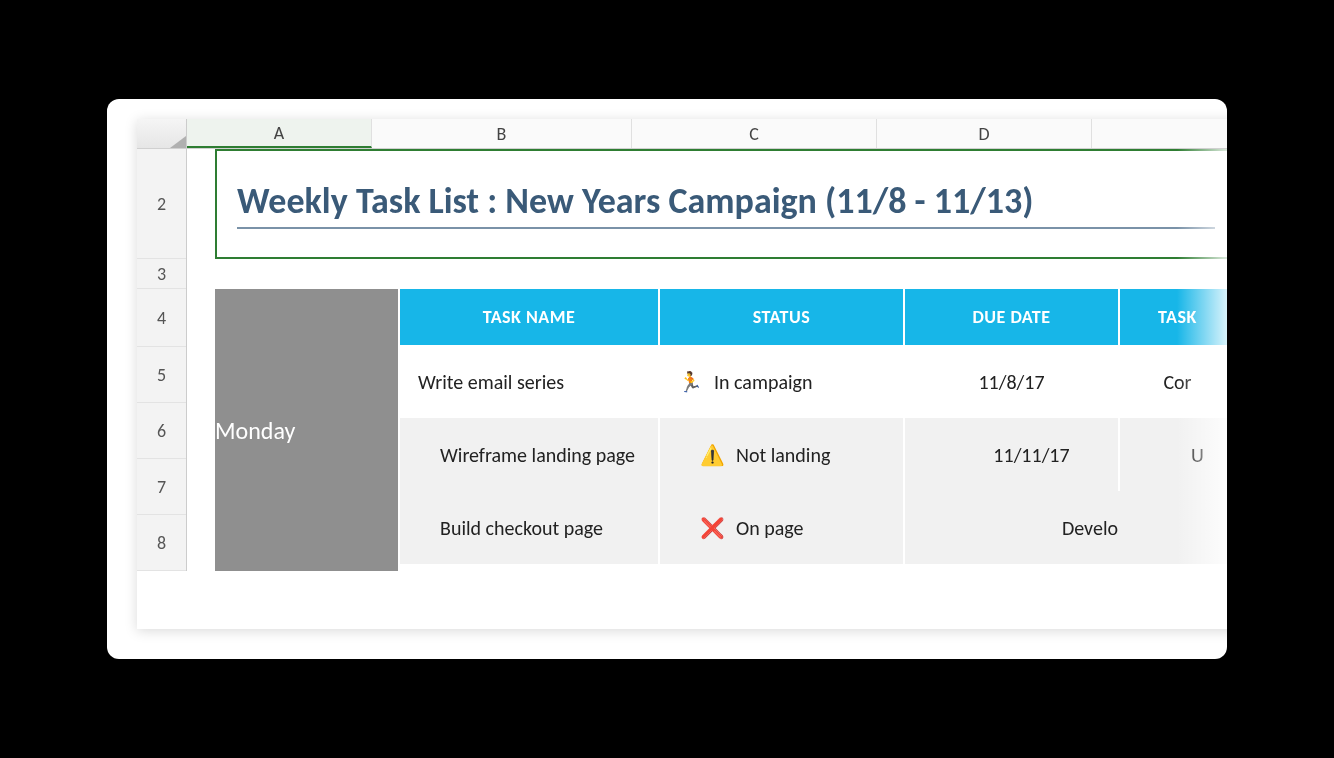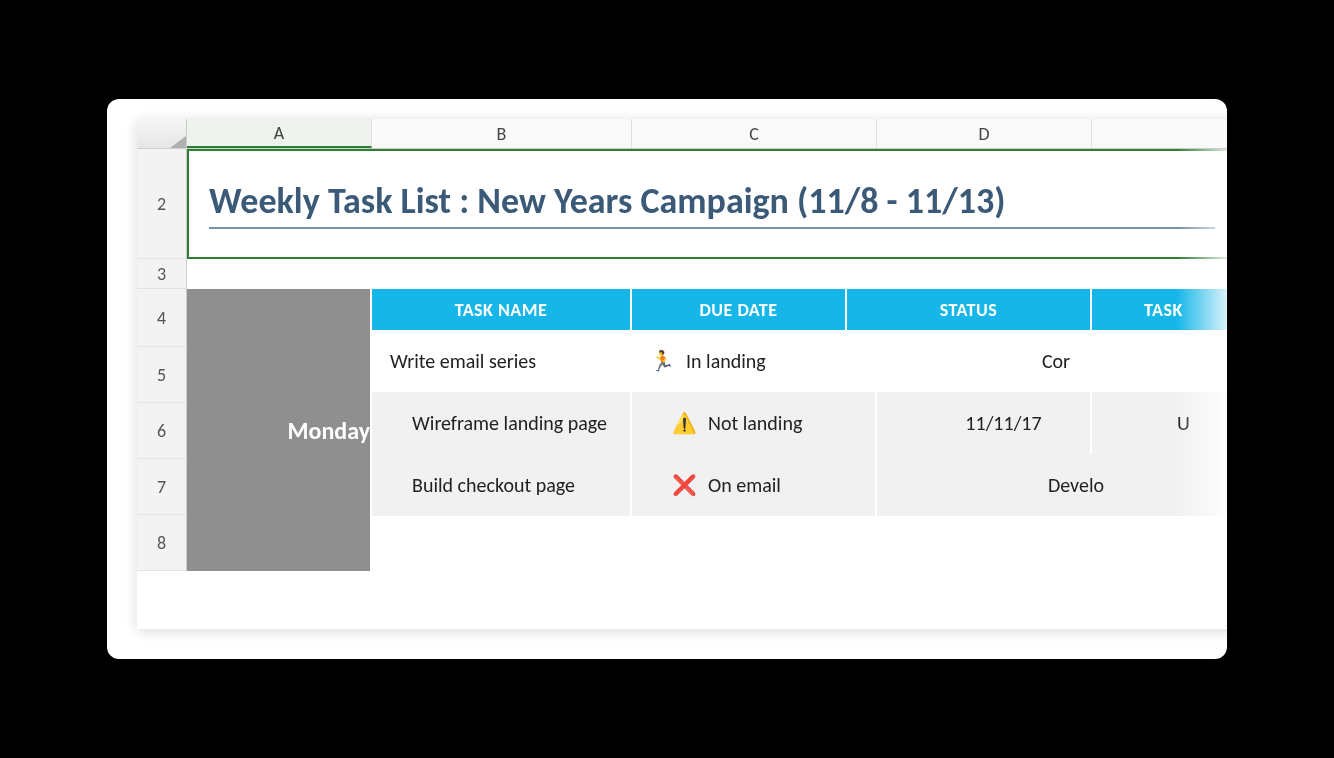--- a/index.html
+++ b/index.html
@@ -64,21 +64,21 @@
     width:50px;
     display:flex;flex-direction:column;
     background:#f3f3f3;
     border-right:1px solid #ccc;
   }
   .row-head {
     display:flex;align-items:center;justify-content:center;
     color:#555;font-size:18px;
     border-bottom:1px solid #e3e3e3;
   }
-  .cells { flex:1; position:relative; }
+  .cells { flex:1; position:relative;margin-left:28px; }
   .title-cell {
     position:absolute;
     left:0; top:0; right:0;
     height:110px;
     border:2px solid #2e7d32;
     padding:0 20px;
     display:flex;align-items:center;
   }
   .title-text {
     font-size:36px;
@@ -95,36 +95,36 @@
   .table-area {
     position:absolute;
     left:0; top:140px; right:0;
     display:flex;
   }
   .day-col {
     width:185px;
     background:#8f8f8f;
     color:#fff;
     font-size:24px;
-    font-weight:700;
-    display:flex;align-items:center;justify-content:flex-end;
+    font-weight:400;
+    display:flex;align-items:center;justify-content:flex-start;
     border-right:2px solid #fff;
   }
   .data-cols { flex:1; display:flex; flex-direction:column;}
-  .hdr-row { display:flex; height:41px;}
+  .hdr-row { display:flex; height:56px;}
   .hdr-cell {
     background:#17b6e8;
     color:#fff;
     font-weight:700;
     font-size:18px;
     letter-spacing:0.5px;
     display:flex;align-items:center;justify-content:center;
     border-right:2px solid #fff;
   }
-  .data-row { display:flex; height:62px; font-size:20px; color:#222;}
+  .data-row { display:flex; height:73px; font-size:20px; color:#222;}
   .data-row.alt .dc { background:#f1f1f1;padding-left:40px;}
   .dc {
     display:flex;align-items:center;
     border-right:2px solid #fff;
     padding:0 18px;
   }
   .dc.center { justify-content:center; padding:0;}
   .icon { width:26px;text-align:center;margin-right:10px;font-size:20px;}
   
   .w-task  { width:260px;}
@@ -171,50 +171,51 @@
         </div>
         <div class="spacer-row"></div>
 
         <div class="table-area">
           <div class="day-col" style="height:282px">
             <span>Monday</span>
           </div>
           <div class="data-cols">
             <div class="hdr-row">
               <div class="hdr-cell w-task">TASK NAME</div>
+              <div class="hdr-cell w-status">STATUS</div>
               <div class="hdr-cell w-due">DUE DATE</div>
-              <div class="hdr-cell w-status">STATUS</div>
               <div class="hdr-cell w-owner">TASK</div>
             </div>
 
             <div class="data-row">
               <div class="dc w-task">Write email series</div>
               <div class="dc w-status">
                 <span class="icon">🏃</span>
-                <span>In landing</span>
+                <span>In campaign</span>
               </div>
+              <div class="dc w-due center">11/8/17</div>
               <div class="dc w-owner center">Cor</div>
             </div>
 
             <div class="data-row alt">
               <div class="dc w-task">Wireframe landing page</div>
               <div class="dc w-status">
                 <span class="icon">⚠️</span>
                 <span>Not landing</span>
               </div>
               <div class="dc w-due center">11/11/17</div>
               <div class="dc w-owner center">U</div>
             </div>
 
 
             <div class="data-row alt">
               <div class="dc w-task">Build checkout page</div>
               <div class="dc w-status">
                 <span class="icon">❌</span>
-                <span>On email</span>
+                <span>On page</span>
               </div>
               <div class="dc w-owner center">Develo</div>
             </div>
 
           </div>
         </div>
         <div class="fade"></div>
       </div>
     </div>
   </div>

